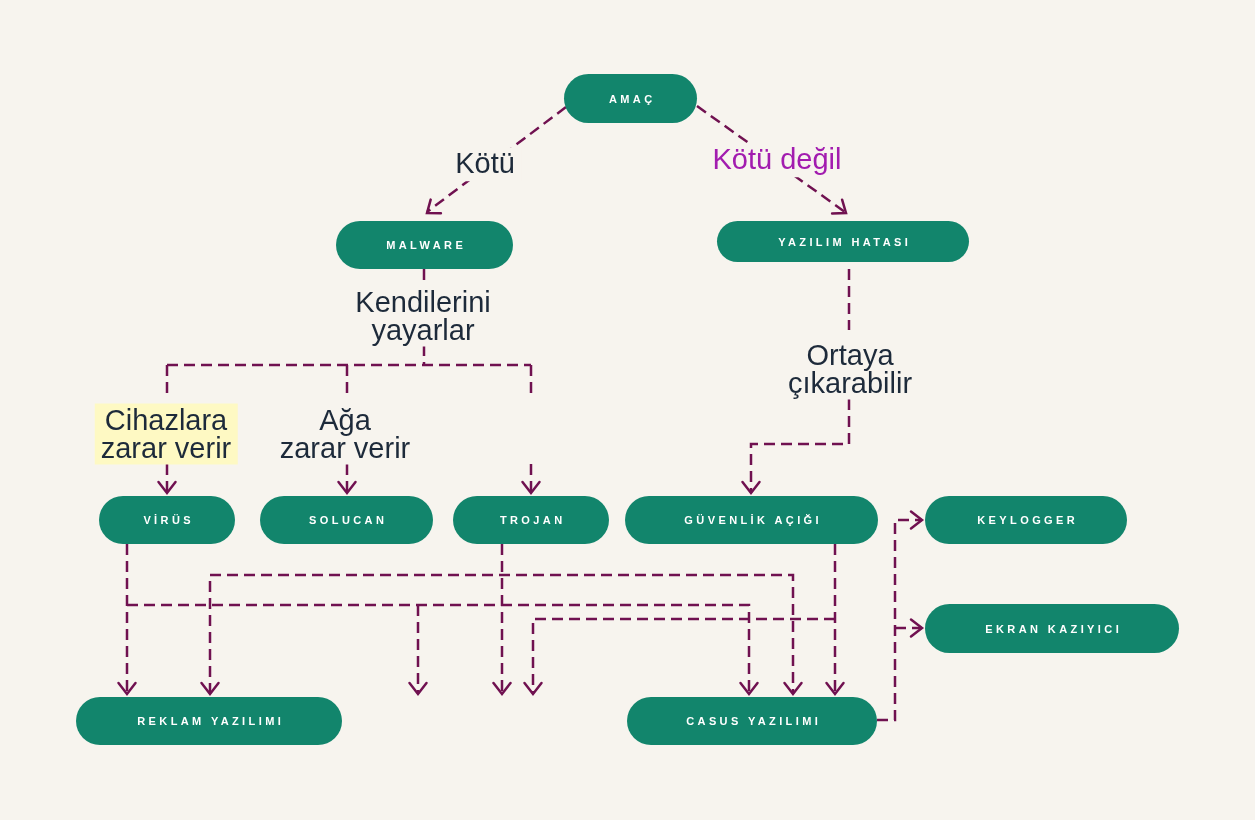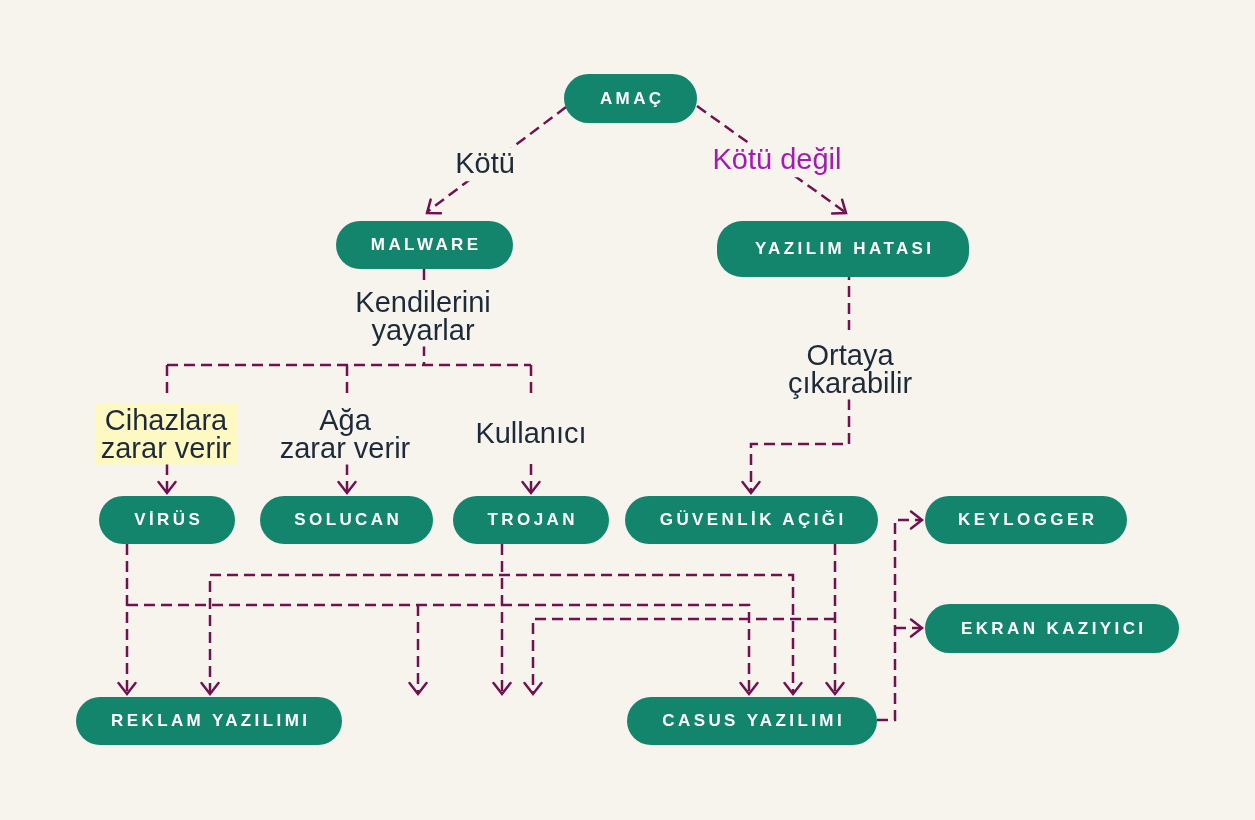--- a/index.html
+++ b/index.html
@@ -34,21 +34,21 @@
     stroke-linecap: round;
     stroke-linejoin: miter;
   }
   .node {
     position: absolute;
     display: flex;
     align-items: center;
     justify-content: center;
     border-radius: 25px;
     color: #ffffff;
-    font-size: 17px;
+    font-size: 11px;
     font-weight: 700;
     letter-spacing: 3.4px;
     padding-left: 3.4px;
     white-space: nowrap;
     box-sizing: border-box;
   }
   .edge-label {
     position: absolute;
     text-align: center;
     font-size: 29px;
@@ -106,21 +106,21 @@
         <path d="M -11 -8.5 L 0 0 L -11 8.5" transform="translate(922 520) rotate(0)" class="arrowhead" stroke="#701150"></path>
         <path d="M -11 -8.5 L 0 0 L -11 8.5" transform="translate(922 628) rotate(0)" class="arrowhead" stroke="#701150"></path>
       </g>
   </svg>
 <div class="node" style="left: 564px; top: 74px; width: 133px; height: 49px; background: rgb(18, 133, 108); color: rgb(255, 255, 255);">
       <span>AMAÇ</span>
     </div>
     <div class="node" style="left: 336px; top: 221px; width: 177px; height: 48px; background: rgb(18, 133, 108); color: rgb(255, 255, 255);">
       <span>MALWARE</span>
     </div>
-    <div class="node" style="left: 717px; top: 221px; width: 252px; height: 56px; background: rgb(18, 133, 108); color: rgb(255, 255, 255);">
+    <div class="node" style="left: 717px; top: 221px; width: 252px; height: 41px; background: rgb(18, 133, 108); color: rgb(255, 255, 255);">
       <span>YAZILIM HATASI</span>
     </div>
     <div class="node" style="left: 99px; top: 496px; width: 136px; height: 48px; background: rgb(18, 133, 108); color: rgb(255, 255, 255);">
       <span>VİRÜS</span>
     </div>
     <div class="node" style="left: 260px; top: 496px; width: 173px; height: 48px; background: rgb(18, 133, 108); color: rgb(255, 255, 255);">
       <span>SOLUCAN</span>
     </div>
     <div class="node" style="left: 453px; top: 496px; width: 156px; height: 48px; background: rgb(18, 133, 108); color: rgb(255, 255, 255);">
       <span>TROJAN</span>
@@ -156,15 +156,14 @@
     </div>
     <div class="edge-label" style="left: 166px; top: 434px; color: rgb(29, 42, 58); background: #fef9c3;">
       <div>Cihazlara</div>
       <div>zarar verir</div>
     </div>
     <div class="edge-label" style="left: 345px; top: 434px; color: rgb(29, 42, 58); background: rgb(247, 244, 238);">
       <div>Ağa</div>
       <div>zarar verir</div>
     </div>
     <div class="edge-label" style="left: 531px; top: 434px; color: rgb(29, 42, 58); background: rgb(247, 244, 238);">
-      <div>Kullanıcı</div>
     </div>
   </div>
 
 </body></html>

